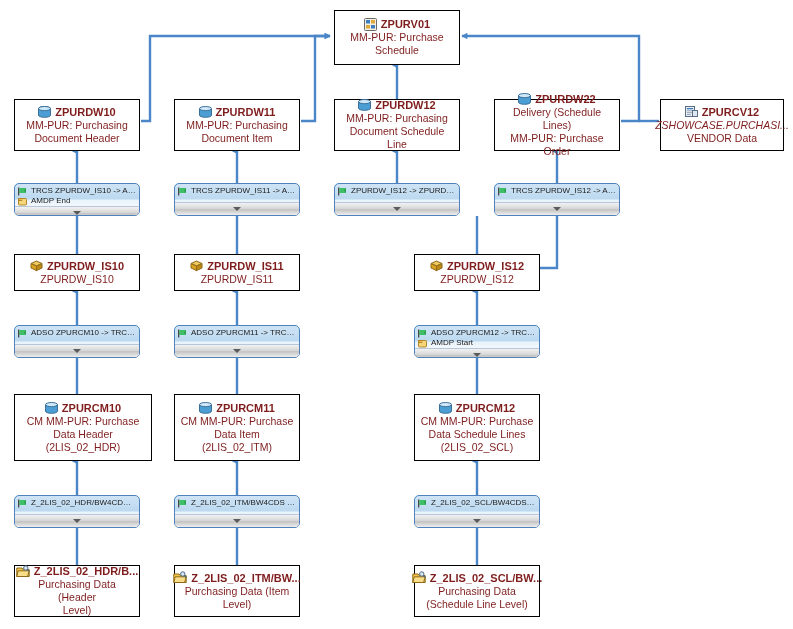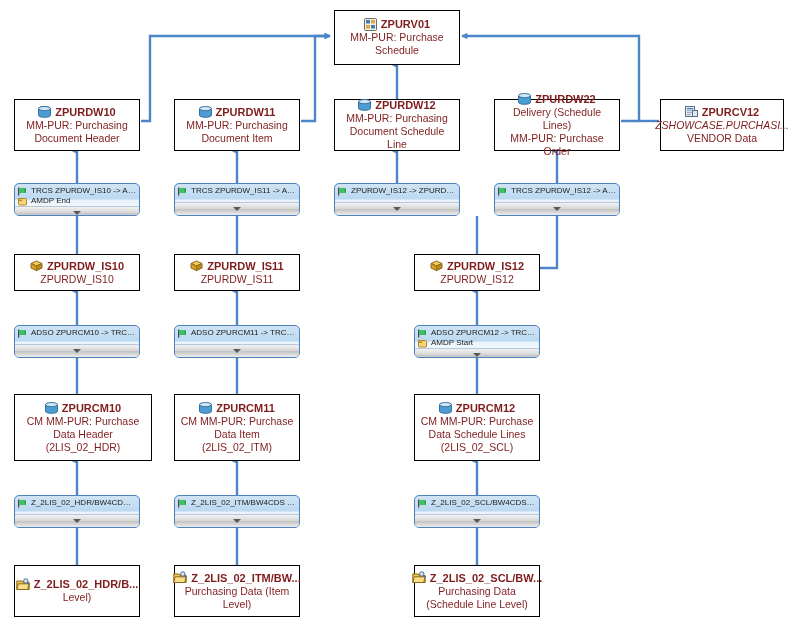--- a/index.html
+++ b/index.html
@@ -521,20 +521,21 @@
       <span class="ico">
         <svg width="14" height="13" viewBox="0 0 14 13">
           <path d="M0.8,3 L6,3 L7.3,4.6 L13.2,4.6 L13.2,11.5 L0.8,11.5 Z" fill="#f2c44d" stroke="#8d6a17"></path>
           <path d="M2.2,5.8 L13.2,5.8 L11.6,11.5 L0.8,11.5 Z" fill="#f8dd8a" stroke="#8d6a17"></path>
           <circle cx="9.8" cy="3" r="2.2" fill="#dfe8f2" stroke="#4a6b8a"></circle>
           <path d="M11.4,4.5 L13.3,6.4" stroke="#4a6b8a" stroke-width="1.3"></path>
         </svg>
       </span>
       <span>Z_2LIS_02_HDR/B...</span>
     </div>
+    <div class="sub">Purchasing Data (Header</div>
     <div class="sub">Level)</div>
   </div>
 
   <div class="node" style="left:174px;top:565px;width:126px;height:52px;">
     <div class="title">
       <span class="ico">
         <svg width="14" height="13" viewBox="0 0 14 13">
           <path d="M0.8,3 L6,3 L7.3,4.6 L13.2,4.6 L13.2,11.5 L0.8,11.5 Z" fill="#f2c44d" stroke="#8d6a17"></path>
           <path d="M2.2,5.8 L13.2,5.8 L11.6,11.5 L0.8,11.5 Z" fill="#f8dd8a" stroke="#8d6a17"></path>
           <circle cx="9.8" cy="3" r="2.2" fill="#dfe8f2" stroke="#4a6b8a"></circle>

